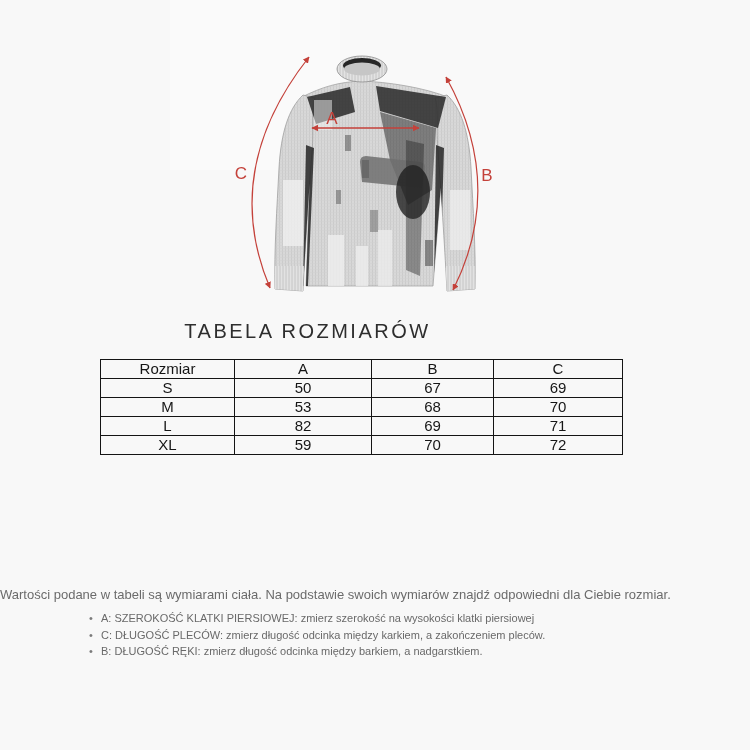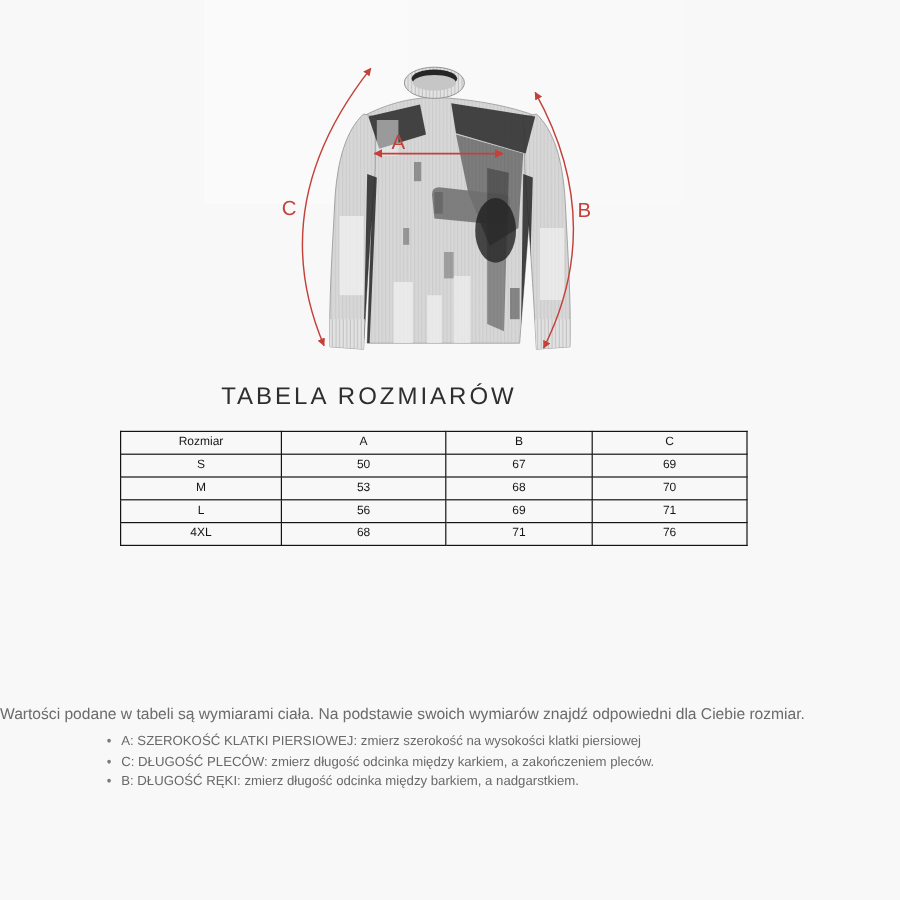--- a/index.html
+++ b/index.html
@@ -32,21 +32,21 @@
     width:522px;
     border-collapse:collapse;
     table-layout:fixed;
   }
   table.size-table th, table.size-table td{
     border:1px solid #141414;
     height:18px;
     padding:0;
     text-align:center;
     vertical-align:middle;
-    font-size:10px;
+    font-size:15px;
     font-weight:400;
     color:#161616;
     line-height:18px;
     overflow:hidden;
   }
 
   .intro{
     position:absolute;left:0;top:587px;width:620px;margin:0;
     text-align:center;white-space:nowrap;
     font-size:13px;color:#6b6b6b;
@@ -185,29 +185,29 @@
         <td>69</td>
       </tr>
       <tr>
         <td>M</td>
         <td>53</td>
         <td>68</td>
         <td>70</td>
       </tr>
       <tr>
         <td>L</td>
-        <td>56</td>
+        <td>82</td>
         <td>69</td>
         <td>71</td>
       </tr>
       <tr>
-        <td>4XL</td>
-        <td>68</td>
-        <td>71</td>
-        <td>76</td>
+        <td>XL</td>
+        <td>59</td>
+        <td>70</td>
+        <td>72</td>
       </tr>
     </tbody>
   </table>
 
 
   <p class="intro">Wartości podane w tabeli są wymiarami ciała. Na podstawie swoich wymiarów znajdź odpowiedni dla Ciebie rozmiar.</p>
 
   <ul class="bullets">
     <li>A: SZEROKOŚĆ KLATKI PIERSIOWEJ: zmierz szerokość na wysokości klatki piersiowej</li>
     <li>C: DŁUGOŚĆ PLECÓW: zmierz długość odcinka między karkiem, a zakończeniem pleców.</li>

